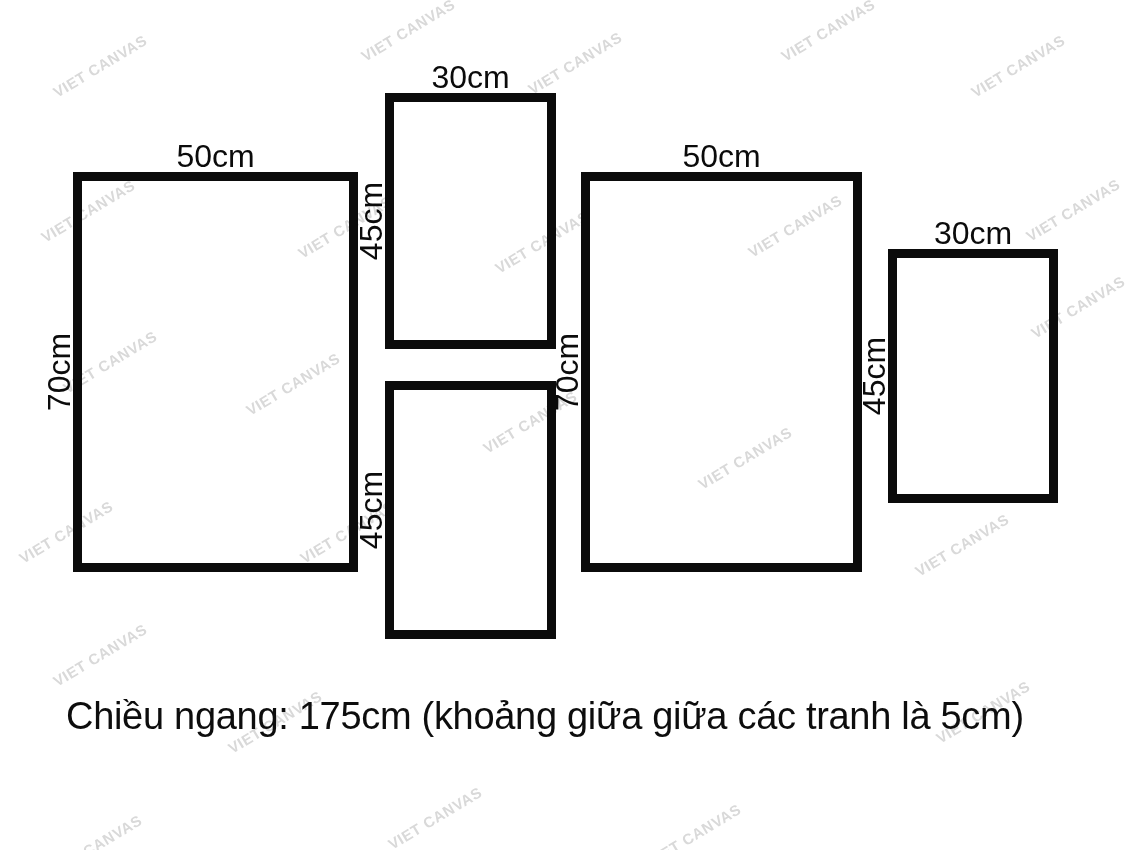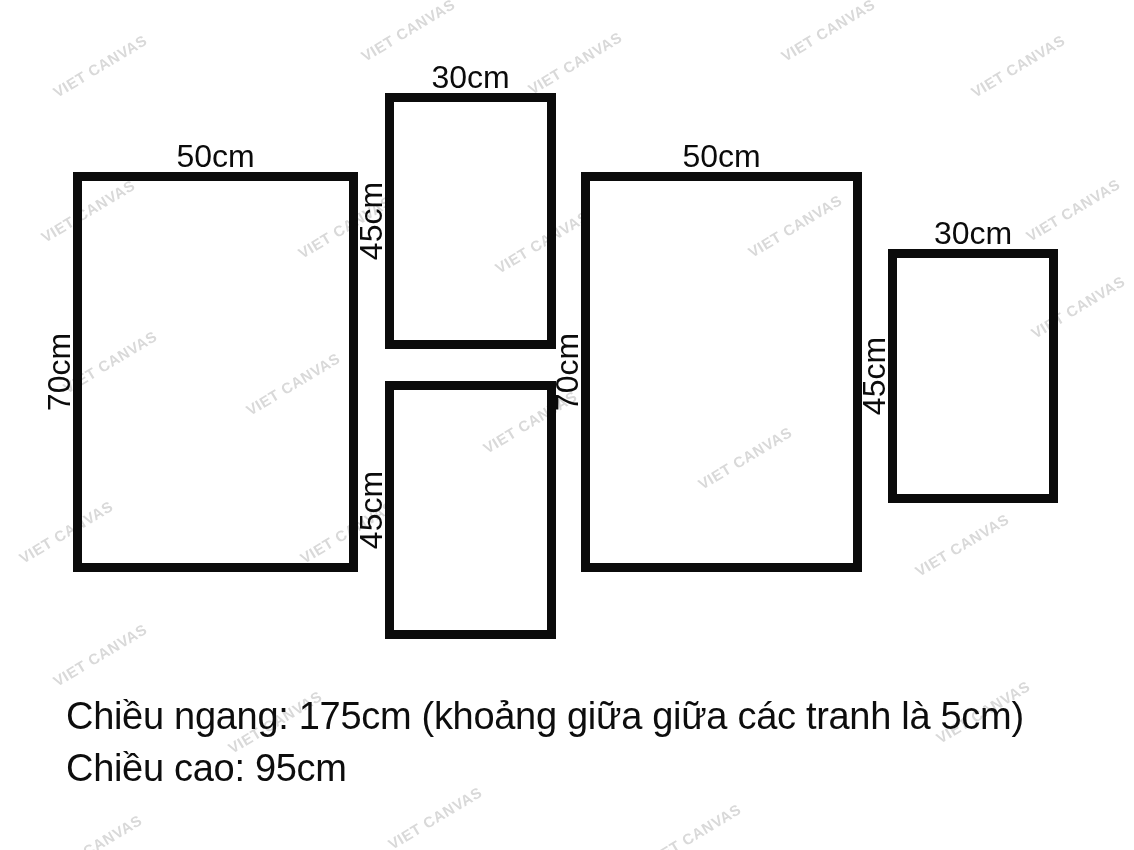--- a/index.html
+++ b/index.html
@@ -93,15 +93,14 @@
       <div class="dim-label vert" style="left: 371px; top: 510px;">45cm</div>
       <div class="frame" style="left: 581px; top: 172px; width: 281px; height: 400px;"></div>
       <div class="dim-label" style="left: 721.5px; top: 156px;">50cm</div>
       <div class="dim-label vert" style="left: 567px; top: 372px;">70cm</div>
       <div class="frame" style="left: 888px; top: 249px; width: 170px; height: 254px;"></div>
       <div class="dim-label" style="left: 973px; top: 233px;">30cm</div>
       <div class="dim-label vert" style="left: 874px; top: 376px;">45cm</div>
     </div>
   <div class="caption">
     <div>Chiều ngang: 175cm (khoảng giữa giữa các tranh là 5cm)</div>
-    <div>Chiều cao: 95cm</div>
   </div>
 </div>
 
 </body></html>

